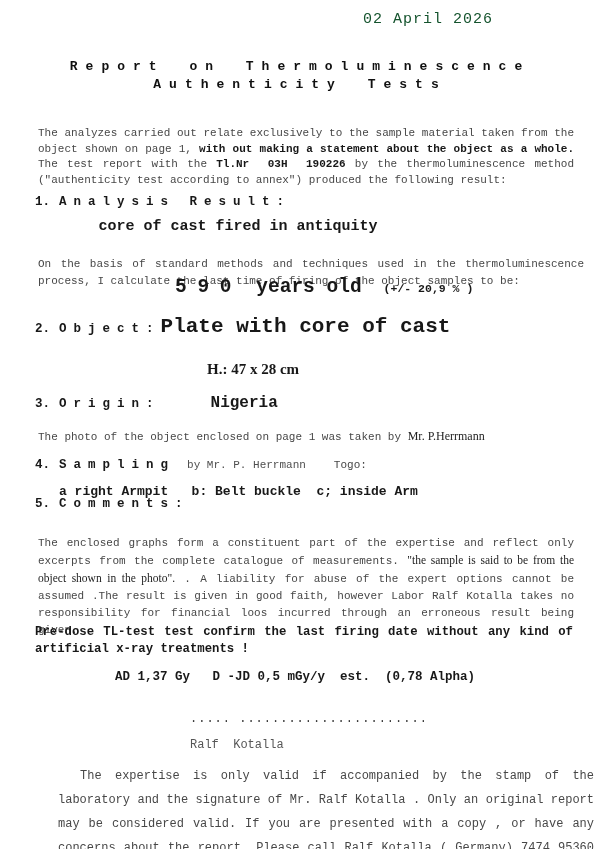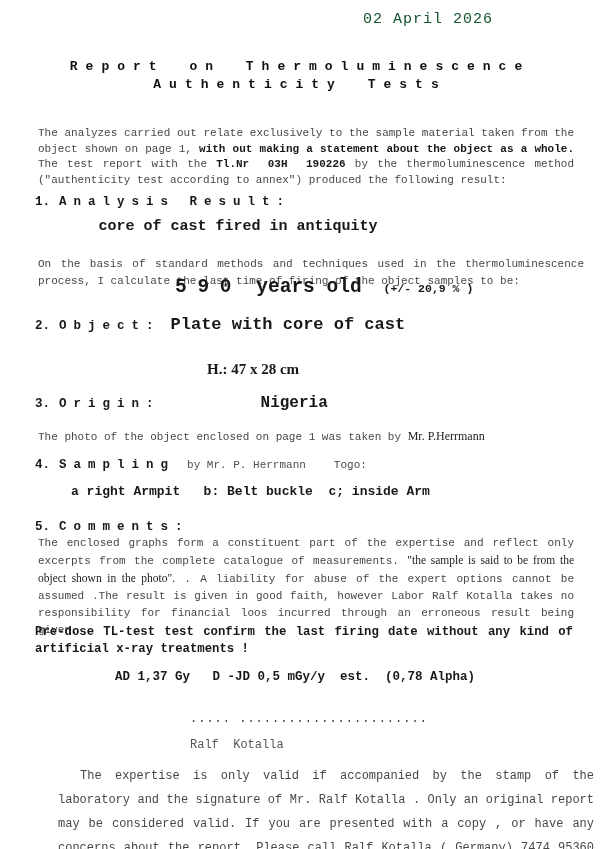--- a/index.html
+++ b/index.html
@@ -24,23 +24,23 @@
     font-size: 13px; font-weight: bold; color: #101010;
     letter-spacing: 8px; word-spacing: 9px; line-height: 17.5px;
   }
   .body-par { font-size: 11px; line-height: 15.7px; }
   .head-num { font-size: 12.5px; margin-right: 9px; }
   .head-lbl { font-size: 12.5px; }
   .result-line { top: 218px; left: 0; width: 476px; text-align: center; font-size: 15px; }
   .age-num { font-size: 19.5px; letter-spacing: 0.55em; }
   .age-unit { font-size: 19.5px; margin-left: 14px; }
   .age-tol { font-size: 11.5px; margin-left: 22px; }
-  .obj-val { font-size: 17px; margin-left: 10px; }
+  .obj-val { font-size: 21px; margin-left: 0; }
   .dim-line { font-size: 15px; font-family: Liberation Serif, serif; }
-  .origin-val { font-size: 16px; margin-left: 100px; }
+  .origin-val { font-size: 16px; margin-left: 50px; }
   .small-reg { font-size: 11px; }
   .sampling-by { font-size: 11px; margin-left: 12px; color: #4f4f4f; }
   .sampling-place { font-size: 11px; margin-left: 28px; }
   .points { font-size: 13px; }
   .cmt-par { font-size: 11px; line-height: 17px; }
   .quote { font-size: 11.5px; }
   .predose { font-size: 12.3px; line-height: 17px; }
   .dose { font-size: 12.5px; }
   .dots { font-size: 12px; color: #3a3a3a; letter-spacing: 1px; }
   .signame { font-size: 12px; color: #565656; }
@@ -85,23 +85,23 @@
   </div>
 
   <div class="abs small-reg" style="top:429px; left:38px;">
     <span>The photo of the object enclosed on page 1 was taken by </span><span class="serif" style="font-size:12px;">Mr. P.Herrmann</span>
   </div>
 
   <div class="abs" style="top:455px; left:35px;">
     <span class="b head-num">4.</span><span class="b sp head-lbl">Sampling</span><span class="sampling-by">by Mr. P. Herrmann</span><span class="sampling-place">Togo:</span>
   </div>
 
-  <div class="abs b points pre" style="top:484px; left:71px;">a right Armpit   b: Belt buckle  c; inside Arm</div>
+  <div class="abs b points pre" style="top:484px; left:59px;">a right Armpit   b: Belt buckle  c; inside Arm</div>
 
-  <div class="abs" style="top:517px; left:35px;">
+  <div class="abs" style="top:494px; left:35px;">
     <span class="b head-num">5.</span><span class="b sp head-lbl">Comments:</span>
   </div>
 
   <div class="abs cmt-par just" style="top:535px; left:38px; width:536px;">
     <span>The enclosed graphs form a constituent part of the expertise and  reflect only excerpts from the complete catalogue of measurements. </span><span class="serif quote">"the sample is said to be from the object shown in the photo".</span><span> . A liability for abuse of the expert options cannot be assumed .The result is given in good faith, however Labor Ralf Kotalla takes no responsibility for financial loos incurred through an erroneous result being given.</span>
   </div>
 
   <div class="abs b predose just" style="top:624px; left:35px; width:538px;">Pre-dose TL-test test confirm the last firing date without any kind of artificial x-ray treatments !</div>
 
   <div class="abs b dose pre" style="top:670px; left:115px;">AD 1,37 Gy   D -JD 0,5 mGy/y  est.  (0,78 Alpha)</div>

